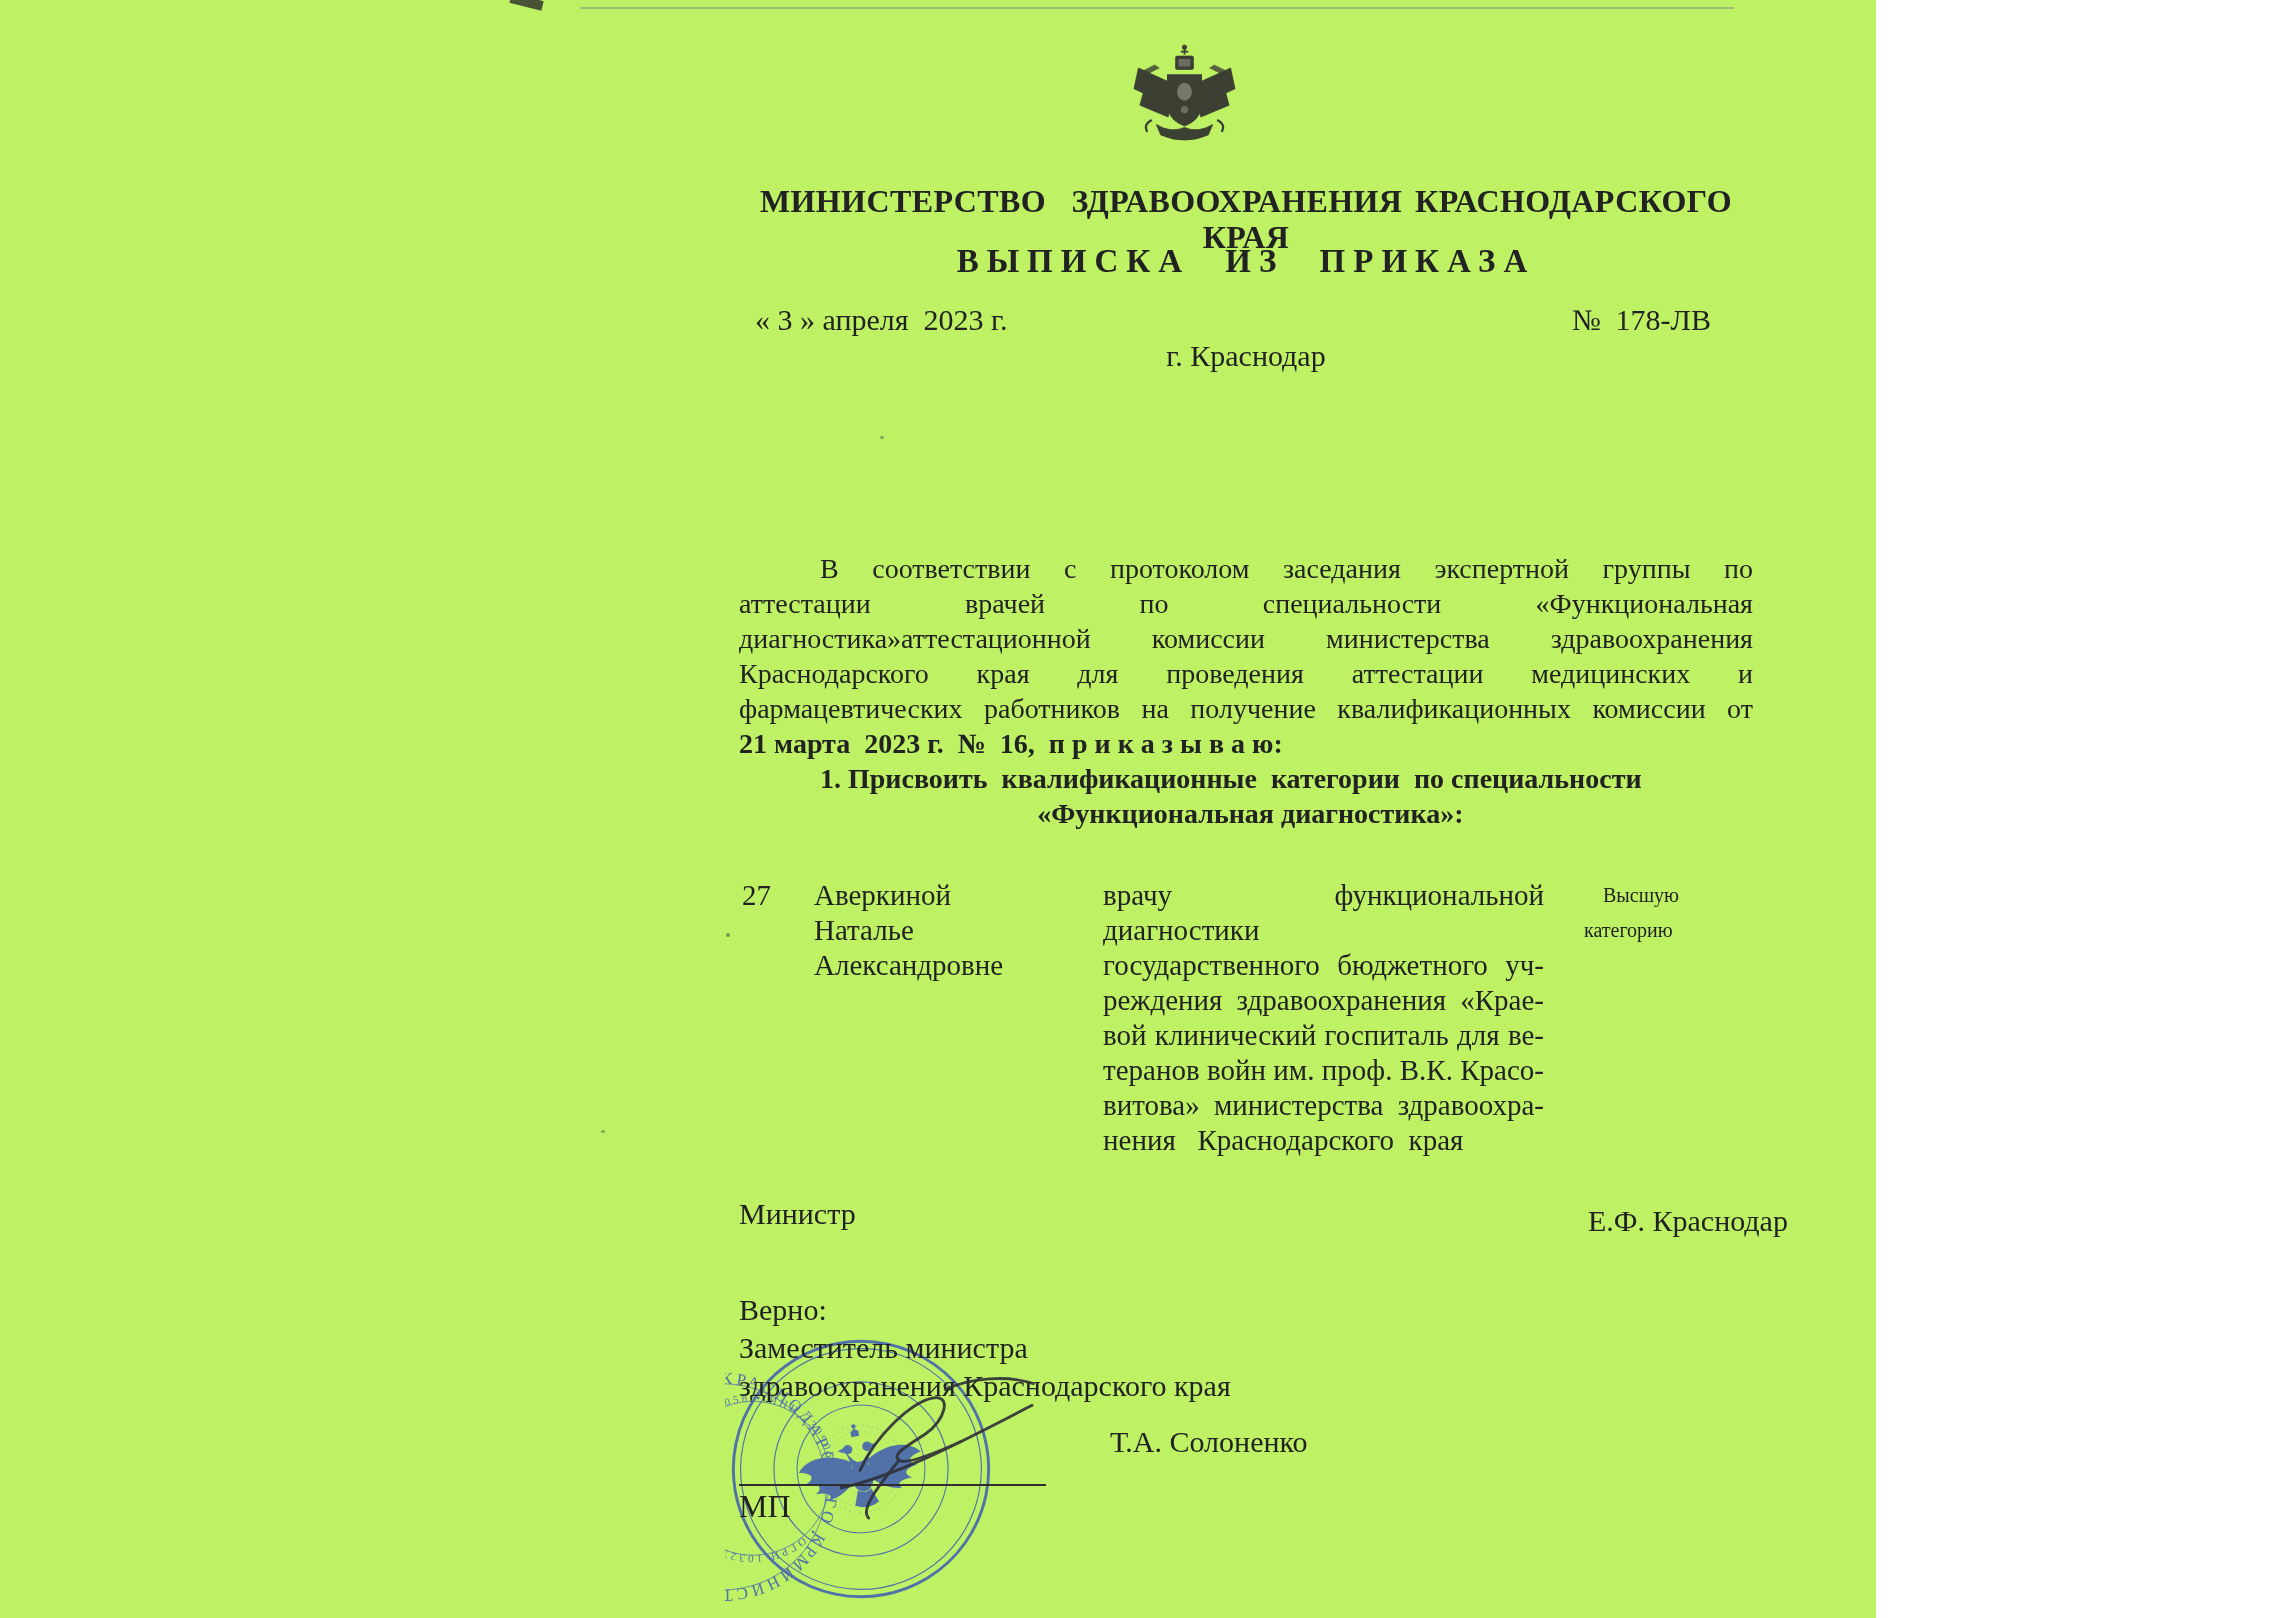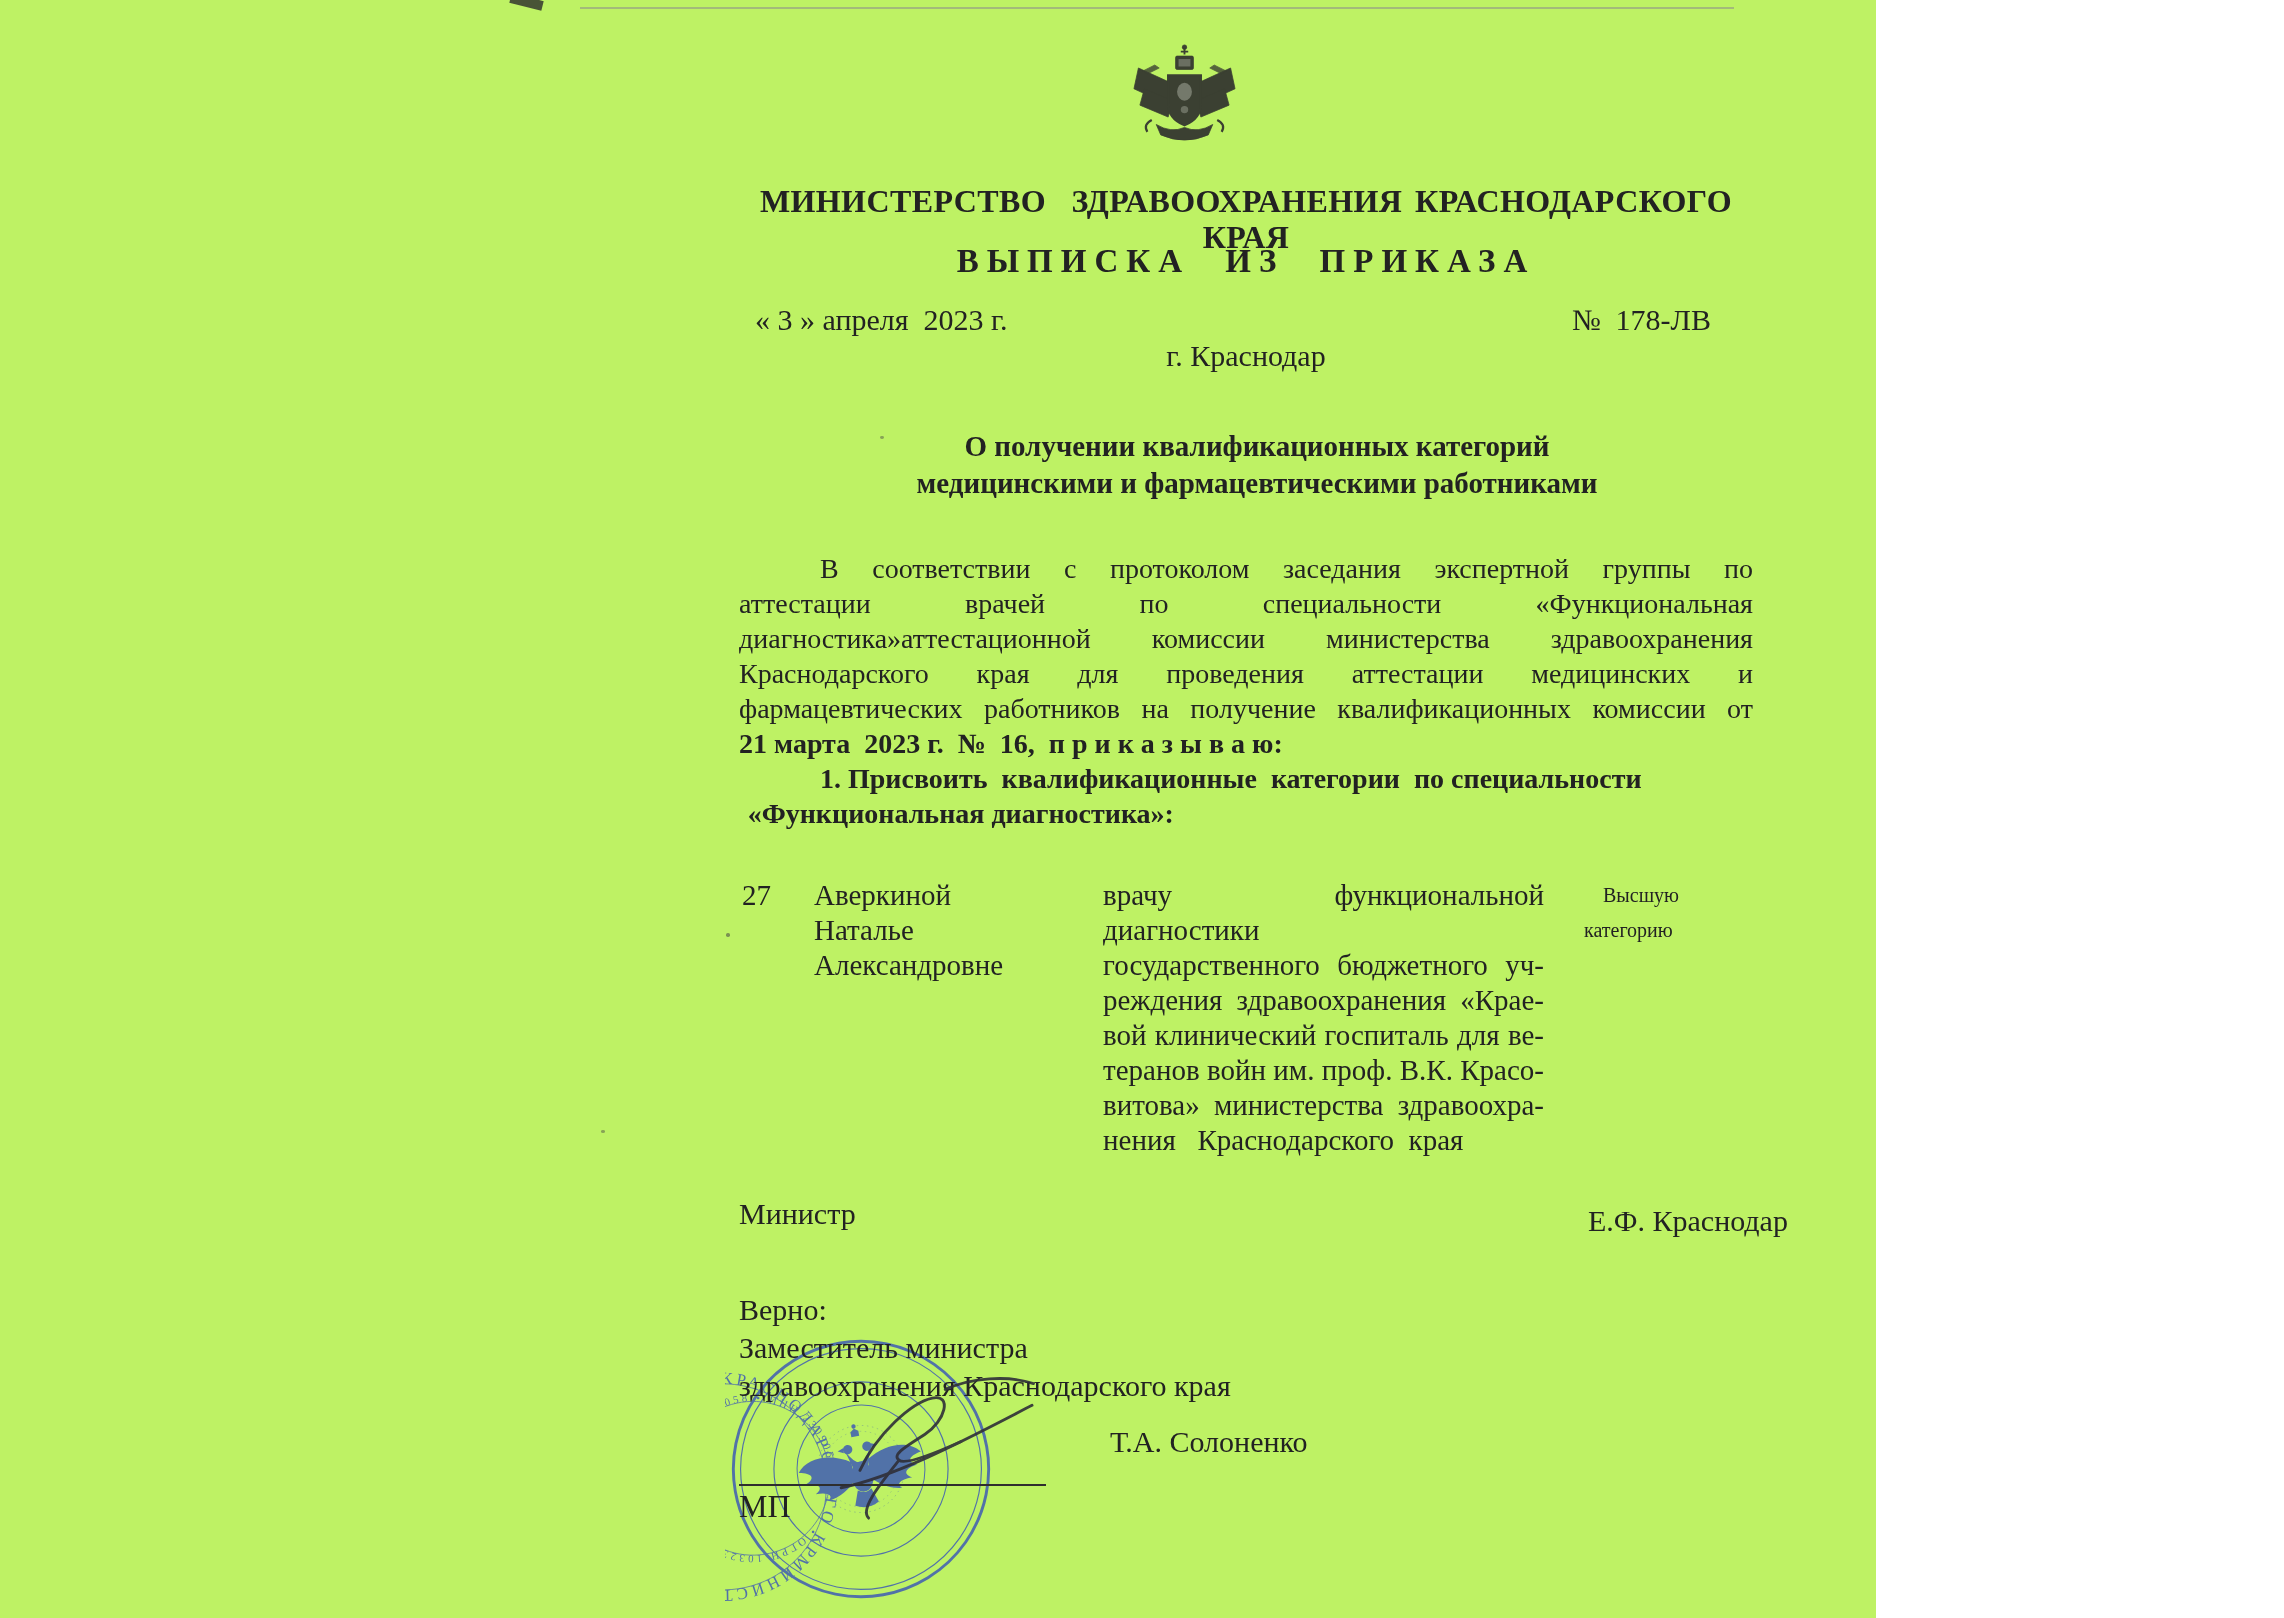--- a/index.html
+++ b/index.html
@@ -29,21 +29,21 @@
   .cityline{left:739px;top:339px;width:1014px;text-align:center;font-size:30px;}
 
   .subject{left:739px;top:428px;width:1036px;text-align:center;font-weight:bold;
            font-size:29px;line-height:37px;}
 
   
   .para{left:739px;top:551px;width:1014px;font-size:28px;}
   .pline{height:35px;line-height:35px;text-align:justify;text-align-last:justify;}
   .pline-left{height:35px;line-height:35px;white-space:pre-wrap;font-weight:bold;}
   .indent1{padding-left:81px;}
-  .indent2{padding-left:8.7px;}
+  .indent2{padding-left:8.7px;text-align:center;}
 
   
   .col-num{left:742px;top:878px;font-size:29px;line-height:35px;}
   .col-name{left:814px;top:878px;width:217px;font-size:29px;line-height:35px;}
   .col-pos{left:1103px;top:878px;width:441px;font-size:29px;line-height:35px;}
   .pos-line{text-align:justify;text-align-last:justify;}
   .pos-last{white-space:pre-wrap;}
   .col-cat{left:1584px;top:878px;width:130px;font-size:20px;line-height:35px;}
   .cat-first{padding-left:19px;}
 
@@ -90,24 +90,20 @@
       <path d="M120 106 q12 6 6 16" fill="none" stroke-width="3"></path>
     </g>
   </svg>
 
   <div class="abs ministry t">МИНИСТЕРСТВО  ЗДРАВООХРАНЕНИЯ КРАСНОДАРСКОГО  КРАЯ</div>
   <div class="abs doctype">ВЫПИСКА ИЗ ПРИКАЗА</div>
   <div class="abs dateline t">« 3 » апреля  2023 г.</div>
   <div class="abs numline t">№  178-ЛВ</div>
   <div class="abs cityline">г. Краснодар</div>
 
-  <div class="abs subject">
-    <div>О получении квалификационных категорий</div>
-    <div>медицинскими и фармацевтическими работниками</div>
-  </div>
 
   <div class="abs para">
     <div class="pline indent1">В соответствии с протоколом заседания экспертной группы по</div>
     <div class="pline">аттестации врачей по специальности «Функциональная</div>
     <div class="pline">диагностика»аттестационной комиссии министерства здравоохранения</div>
     <div class="pline">Краснодарского края для проведения аттестации медицинских и</div>
     <div class="pline">фармацевтических работников на получение квалификационных комиссии от</div>
     <div class="pline-left">21 марта  2023 г.  №  16,  п р и к а з ы в а ю:</div>
     <div class="pline-left indent1">1. Присвоить  квалификационные  категории  по специальности</div>
     <div class="pline-left indent2">«Функциональная диагностика»:</div>

